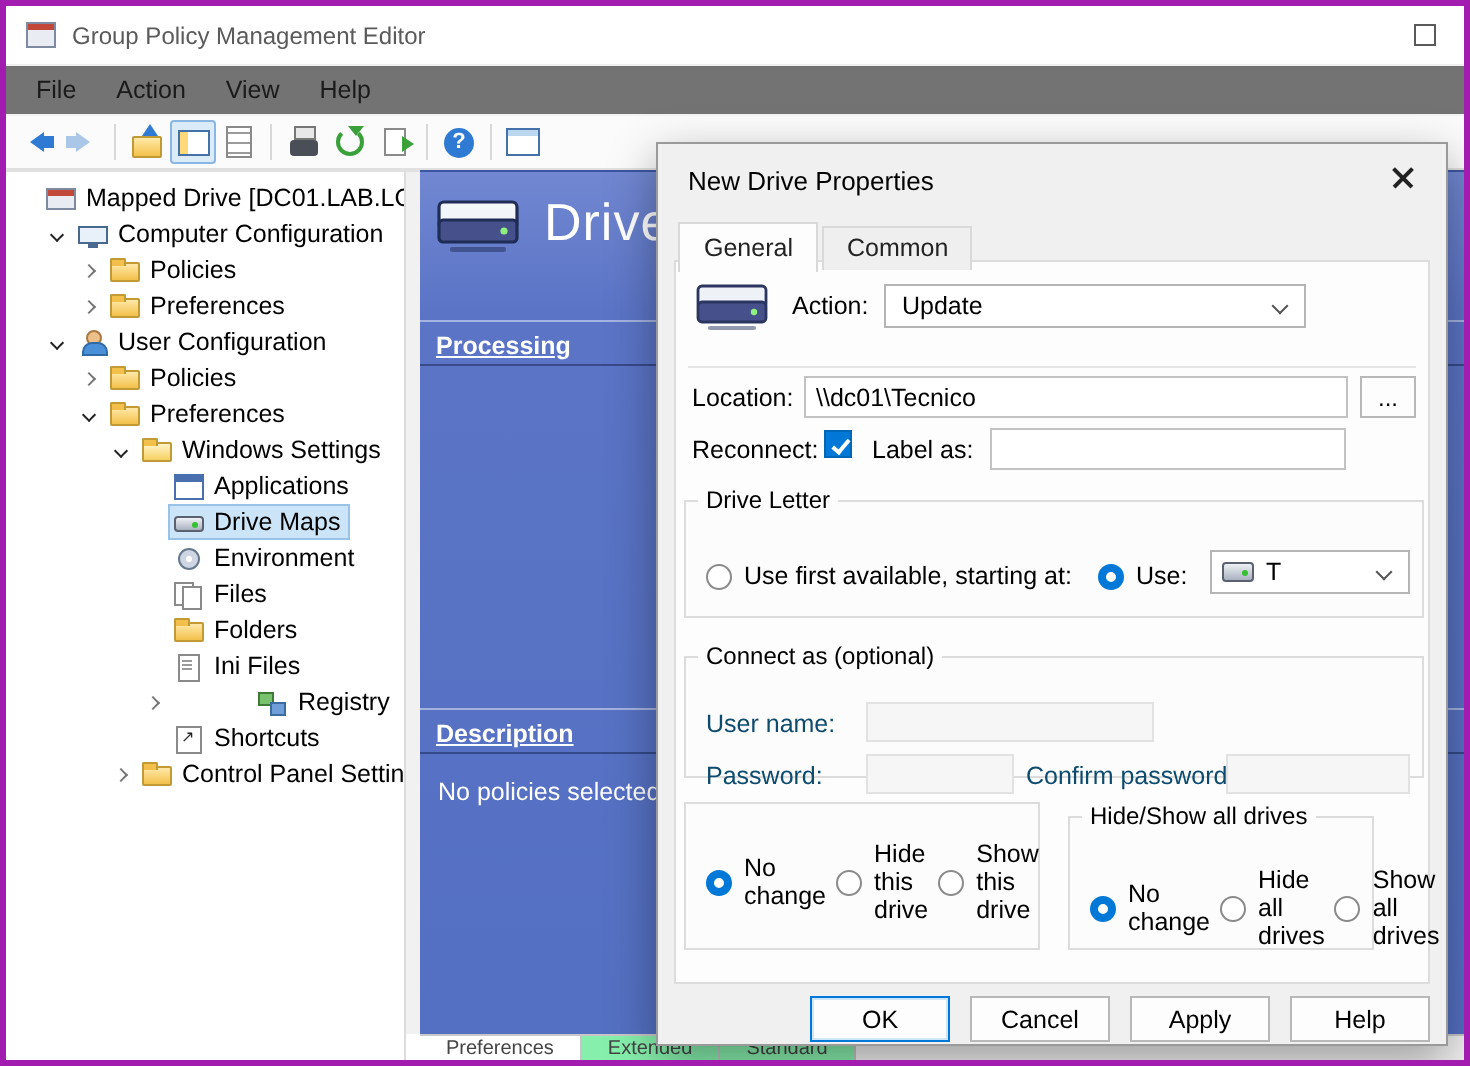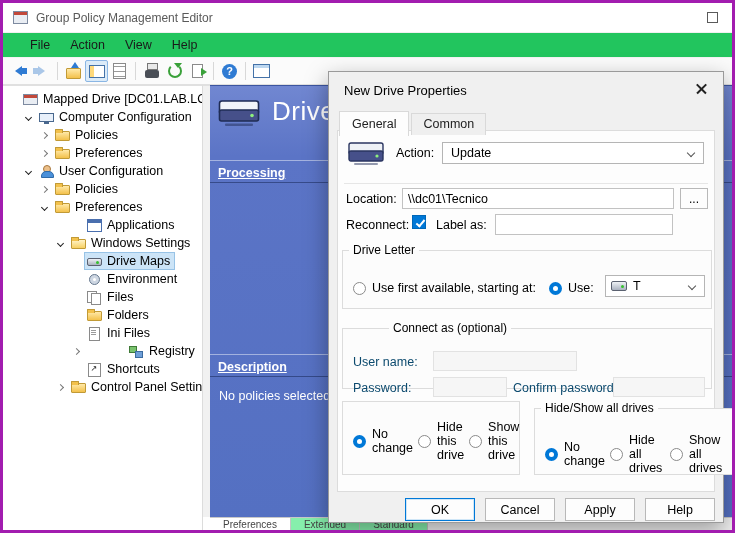--- a/index.html
+++ b/index.html
@@ -10,22 +10,22 @@
   
   .titlebar { position:absolute; left:0; top:0; right:0; height:30px; background:#fff;
               border-bottom:1px solid #f0f0f0; display:flex; align-items:center; }
   .app-icon { width:15px; height:13px; margin:0 8px 0 10px; position:relative;
               background:#e9edf3; border:1px solid #7d8aa0; }
   .app-icon::before { content:""; position:absolute; left:0; top:0; right:0; height:3px; background:#c2483a; }
   .title-text { color:#5a5a5a; font-size:12px; }
   .maxbox { position:absolute; right:14px; top:9px; width:11px; height:11px; border:1px solid #5a5a5a; background:#fff; }
 
   
-  .menubar { position:absolute; left:0; top:30px; right:0; height:25px; background:#22c55e;
-             display:flex; align-items:center; padding-left:17px; border-bottom:1px solid #f3f3f3; }
+  .menubar { position:absolute; left:0; top:30px; right:0; height:25px; background:#737373;
+             display:flex; align-items:center; padding-left:5px; border-bottom:1px solid #f3f3f3; }
   .menu-item { padding:3px 10px; font-size:12.5px; color:#1a1a1a; }
 
   
   .toolbar { position:absolute; left:0; top:55px; right:0; height:27px; background:#fbfbfb;
              border-bottom:1px solid #e0e0e0; display:flex; align-items:center; padding-left:4px; }
   .tbsep { width:1px; height:18px; background:#d8d8d8; margin:0 4px; }
   .tbicon { width:23px; height:22px; display:flex; align-items:center; justify-content:center; position:relative; }
   .tb-back::before { content:""; border:5px solid transparent; border-right:7px solid #2f7bd3; margin-right:-1px; }
   .tb-back::after { content:""; width:6px; height:6px; background:#2f7bd3; }
   .tb-forward::before { content:""; width:6px; height:6px; background:#aac7e8; }
@@ -134,38 +134,38 @@
   .drive-art { position:absolute; left:10px; top:9px; width:36px; height:26px; }
   .hr { position:absolute; left:6px; right:6px; top:52px; height:1px; background:#e6e6e6; }
   .txt { position:absolute; height:21px; border:1px solid #c2c2c2; background:#fff; font-size:12.5px;
          padding:0 5px; font-family:"Liberation Sans", sans-serif; color:#000; }
   .txt:disabled, .txt.disabled { background:#f6f6f6; border:1px solid #e2e2e2; }
   .select { position:absolute; height:22px; border:1px solid #b5b5b5; background:#fff; display:flex;
             align-items:center; padding:0 22px 0 8px; font-size:12.5px; }
   .chev { position:absolute; right:9px; top:7px; width:6px; height:6px; border:solid #555;
           border-width:0 0 1.5px 1.5px; transform:rotate(-45deg); }
   .action-lab { left:58px; top:15px; }
-  .action-select { left:104px; top:11px; width:262px; }
+  .action-select { left:104px; top:11px; width:211px; }
   .loc-lab { left:8px; top:61px; }
   .loc-input { left:64px; top:57px; width:272px; }
   .browse-btn { position:absolute; left:342px; top:57px; width:28px; height:21px; background:#fdfdfd;
                 border:1px solid #b8b8b8; font-size:12px; display:flex; align-items:center; justify-content:center; }
   .rec-lab { left:8px; top:87px; }
   .checkbox { position:absolute; left:74px; top:84px; width:14px; height:14px; border:1px solid #8a8a8a; background:#fff; }
   .checkbox.checked { background:#0078d7; border-color:#0067b8; }
   .checkbox.checked::after { content:""; position:absolute; left:4.5px; top:1.5px; width:3px; height:7px;
         border:solid #fff; border-width:0 2px 2px 0; transform:rotate(40deg); }
   .labelas-lab { left:98px; top:87px; }
   .labelas-input { left:157px; top:83px; width:178px; }
   fieldset { position:absolute; border:1px solid #dcdcdc; background:#fcfcfc; }
   legend { font-size:12px; padding:0 4px; margin-left:6px; color:#000; }
   .g-driveletter { left:4px; top:112px; width:370px; height:66px; }
-  .g-connectas   { left:4px; top:190px; width:370px; height:68px;padding-left:40px; }
+  .g-connectas   { left:4px; top:190px; width:370px; height:68px; }
   .g-hidethis    { left:4px; top:270px; width:178px; height:74px; }
-  .g-hideall     { left:196px; top:270px; width:201px; height:74px; }
+  .g-hideall     { left:196px; top:270px; width:153px; height:74px; }
   .radio-row { display:flex; align-items:center; gap:6px; font-size:12.5px; }
   .radio { width:13px; height:13px; border:1px solid #8a8a8a; border-radius:50%; background:#fff; flex:0 0 13px; }
   .radio.checked { border:4px solid #0078d7; }
   .rr-abs { position:absolute; }
   .rr-first { left:10px; top:24px; }
   .rr-use { left:206px; top:24px; }
   .drive-combo { left:262px; top:18px; width:100px; padding-left:5px; }
   .mini-drive { width:16px; height:10px; background:linear-gradient(#eef1f5,#aab2c0); border:1px solid #5a6170;
                 border-radius:2px; position:relative; margin-right:6px; }
   .mini-drive::after { content:""; position:absolute; right:2px; top:3px; width:3px; height:3px; border-radius:50%; background:#35c02f; }
@@ -259,32 +259,32 @@
           <span class="tree-label">Policies</span>
         </span>
       </div>
       <div class="tree-row" style="padding-left: 34px;">
         <span class="expander exp-open"></span>
         <span class="row-body">
           <span class="ticon i-folder"></span>
           <span class="tree-label">Preferences</span>
         </span>
       </div>
+      <div class="tree-row" style="padding-left: 50px;">
+        <span class="expander exp-open"></span>
+        <span class="row-body">
+          <span class="ticon i-folder-open"></span>
+          <span class="tree-label">Windows Settings</span>
+        </span>
+      </div>
       <div class="tree-row" style="padding-left: 66px;">
         <span class="expander exp-none"></span>
         <span class="row-body">
           <span class="ticon i-applications"></span>
           <span class="tree-label">Applications</span>
-        </span>
-      </div>
-      <div class="tree-row" style="padding-left: 50px;">
-        <span class="expander exp-open"></span>
-        <span class="row-body">
-          <span class="ticon i-folder-open"></span>
-          <span class="tree-label">Windows Settings</span>
         </span>
       </div>
       <div class="tree-row selected" style="padding-left: 66px;">
         <span class="expander exp-none"></span>
         <span class="row-body">
           <span class="ticon i-drive"></span>
           <span class="tree-label">Drive Maps</span>
         </span>
       </div>
       <div class="tree-row" style="padding-left: 66px;">

